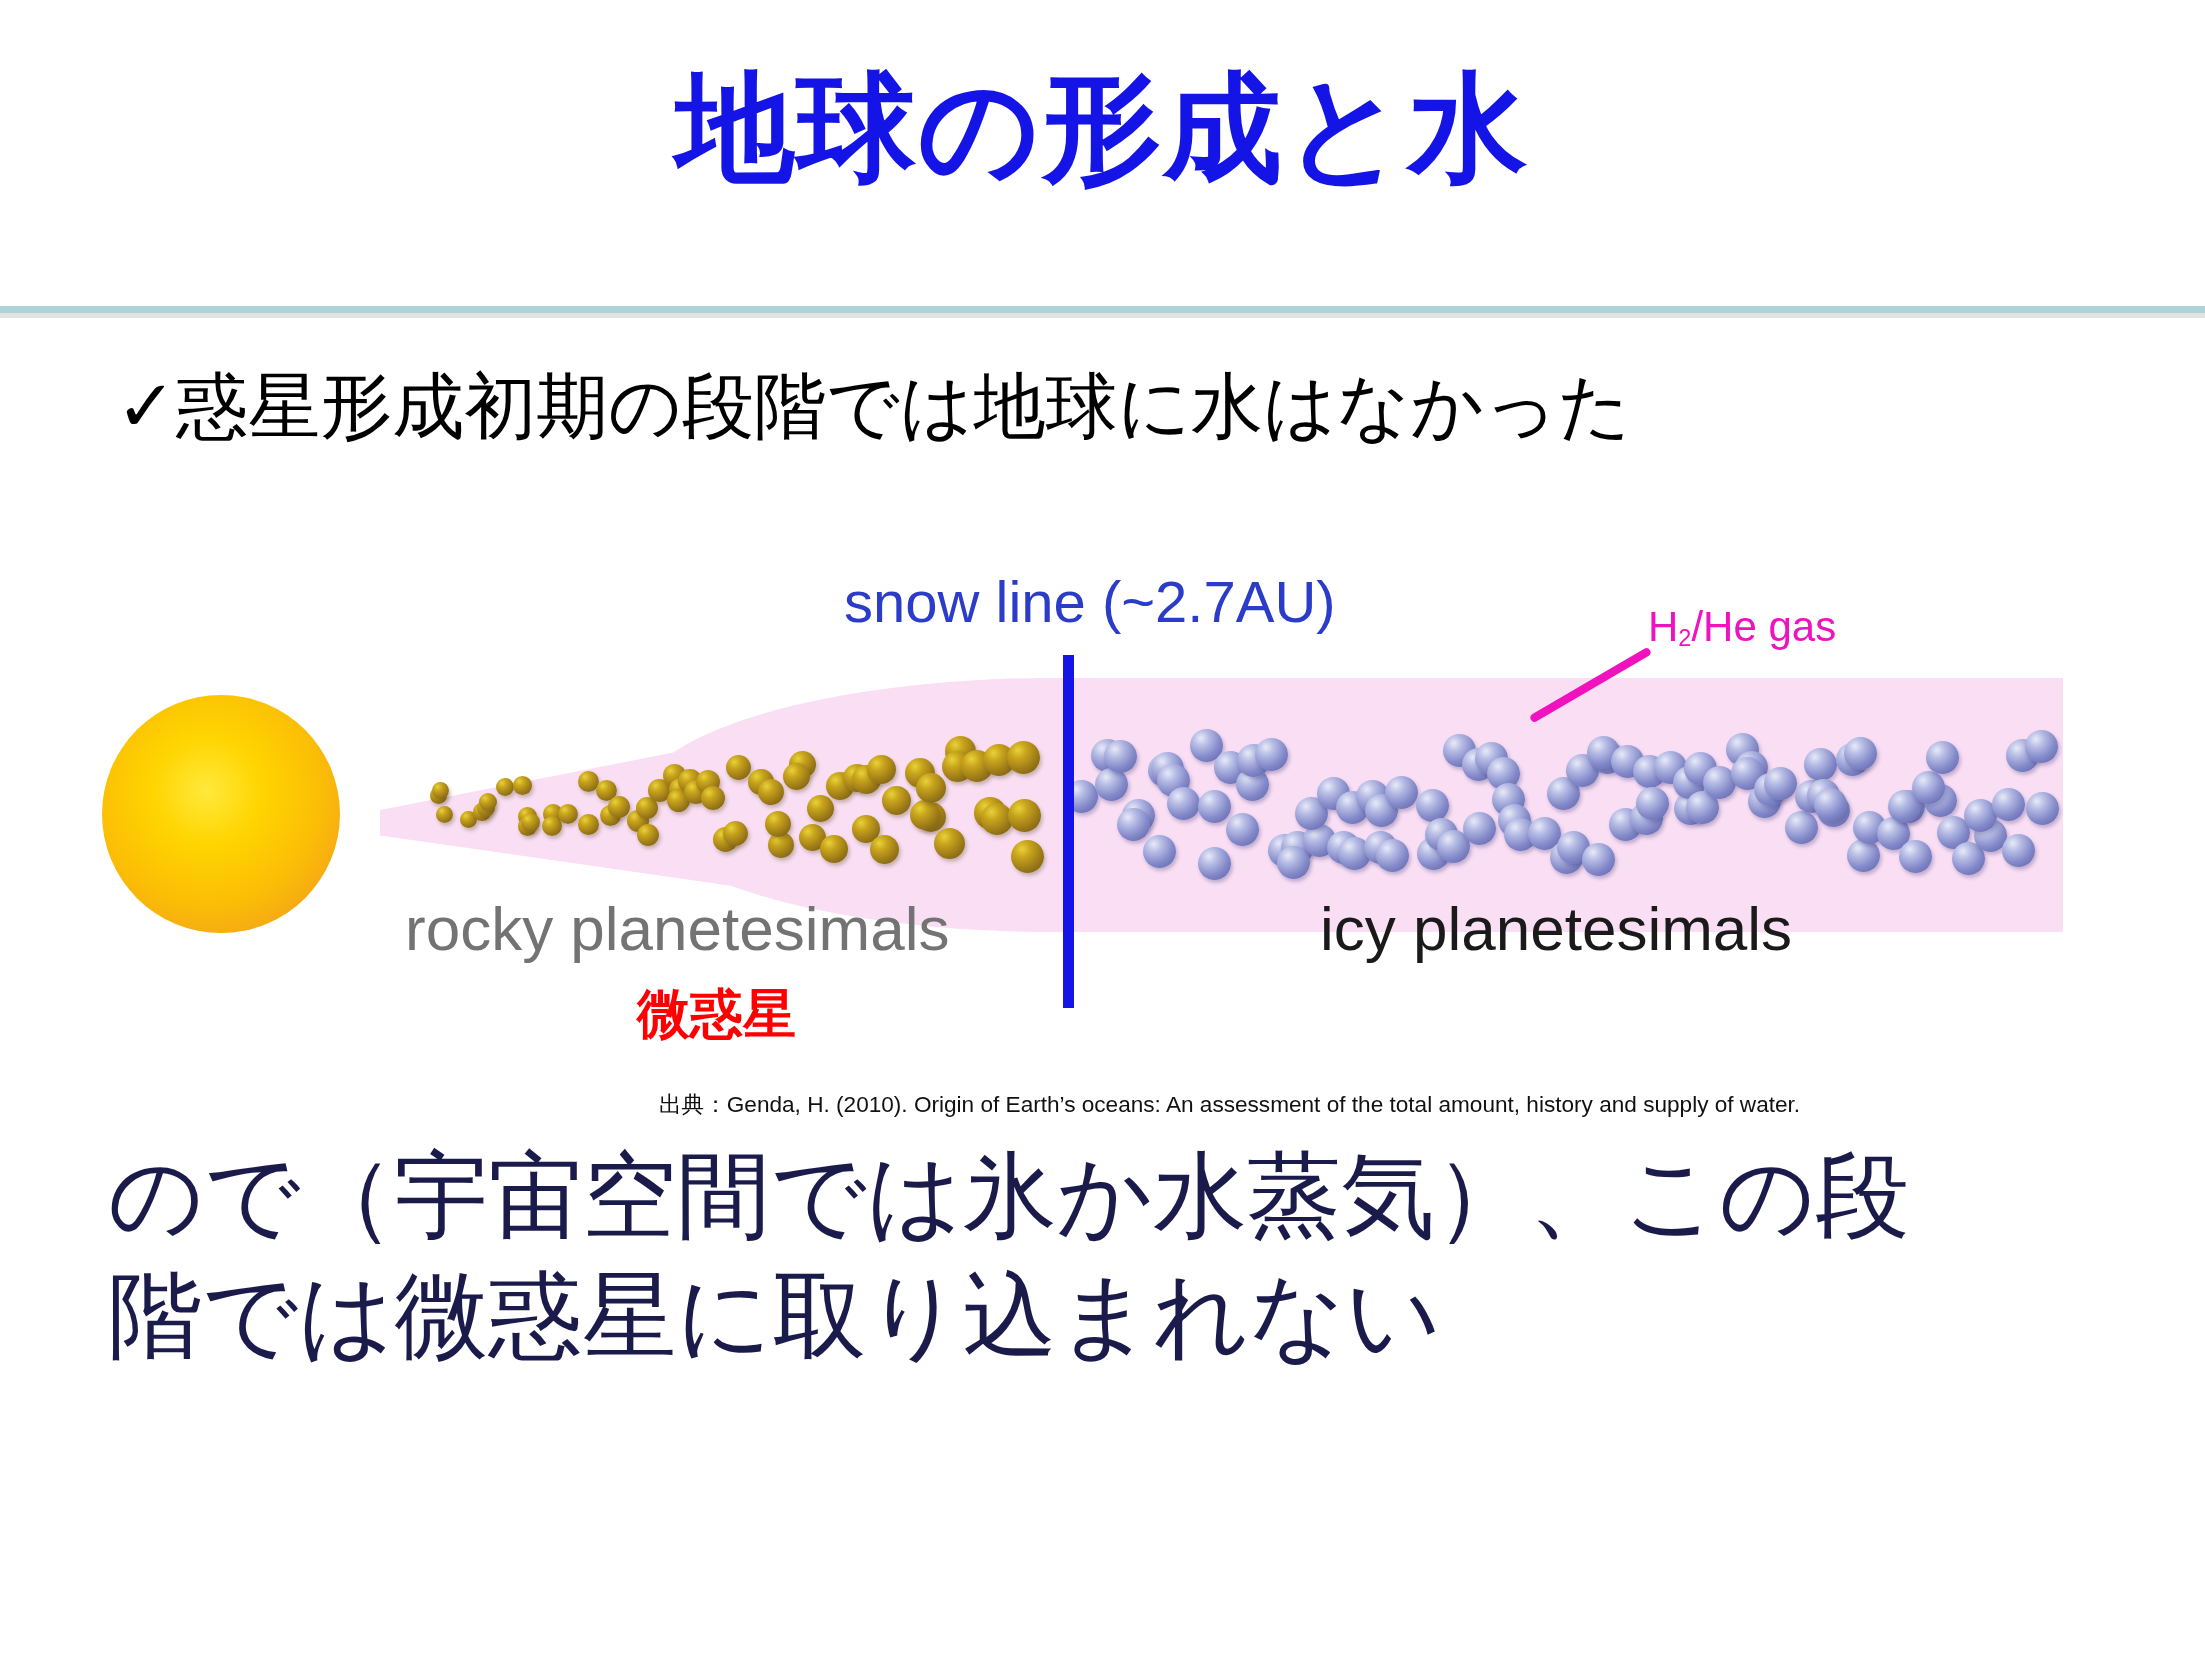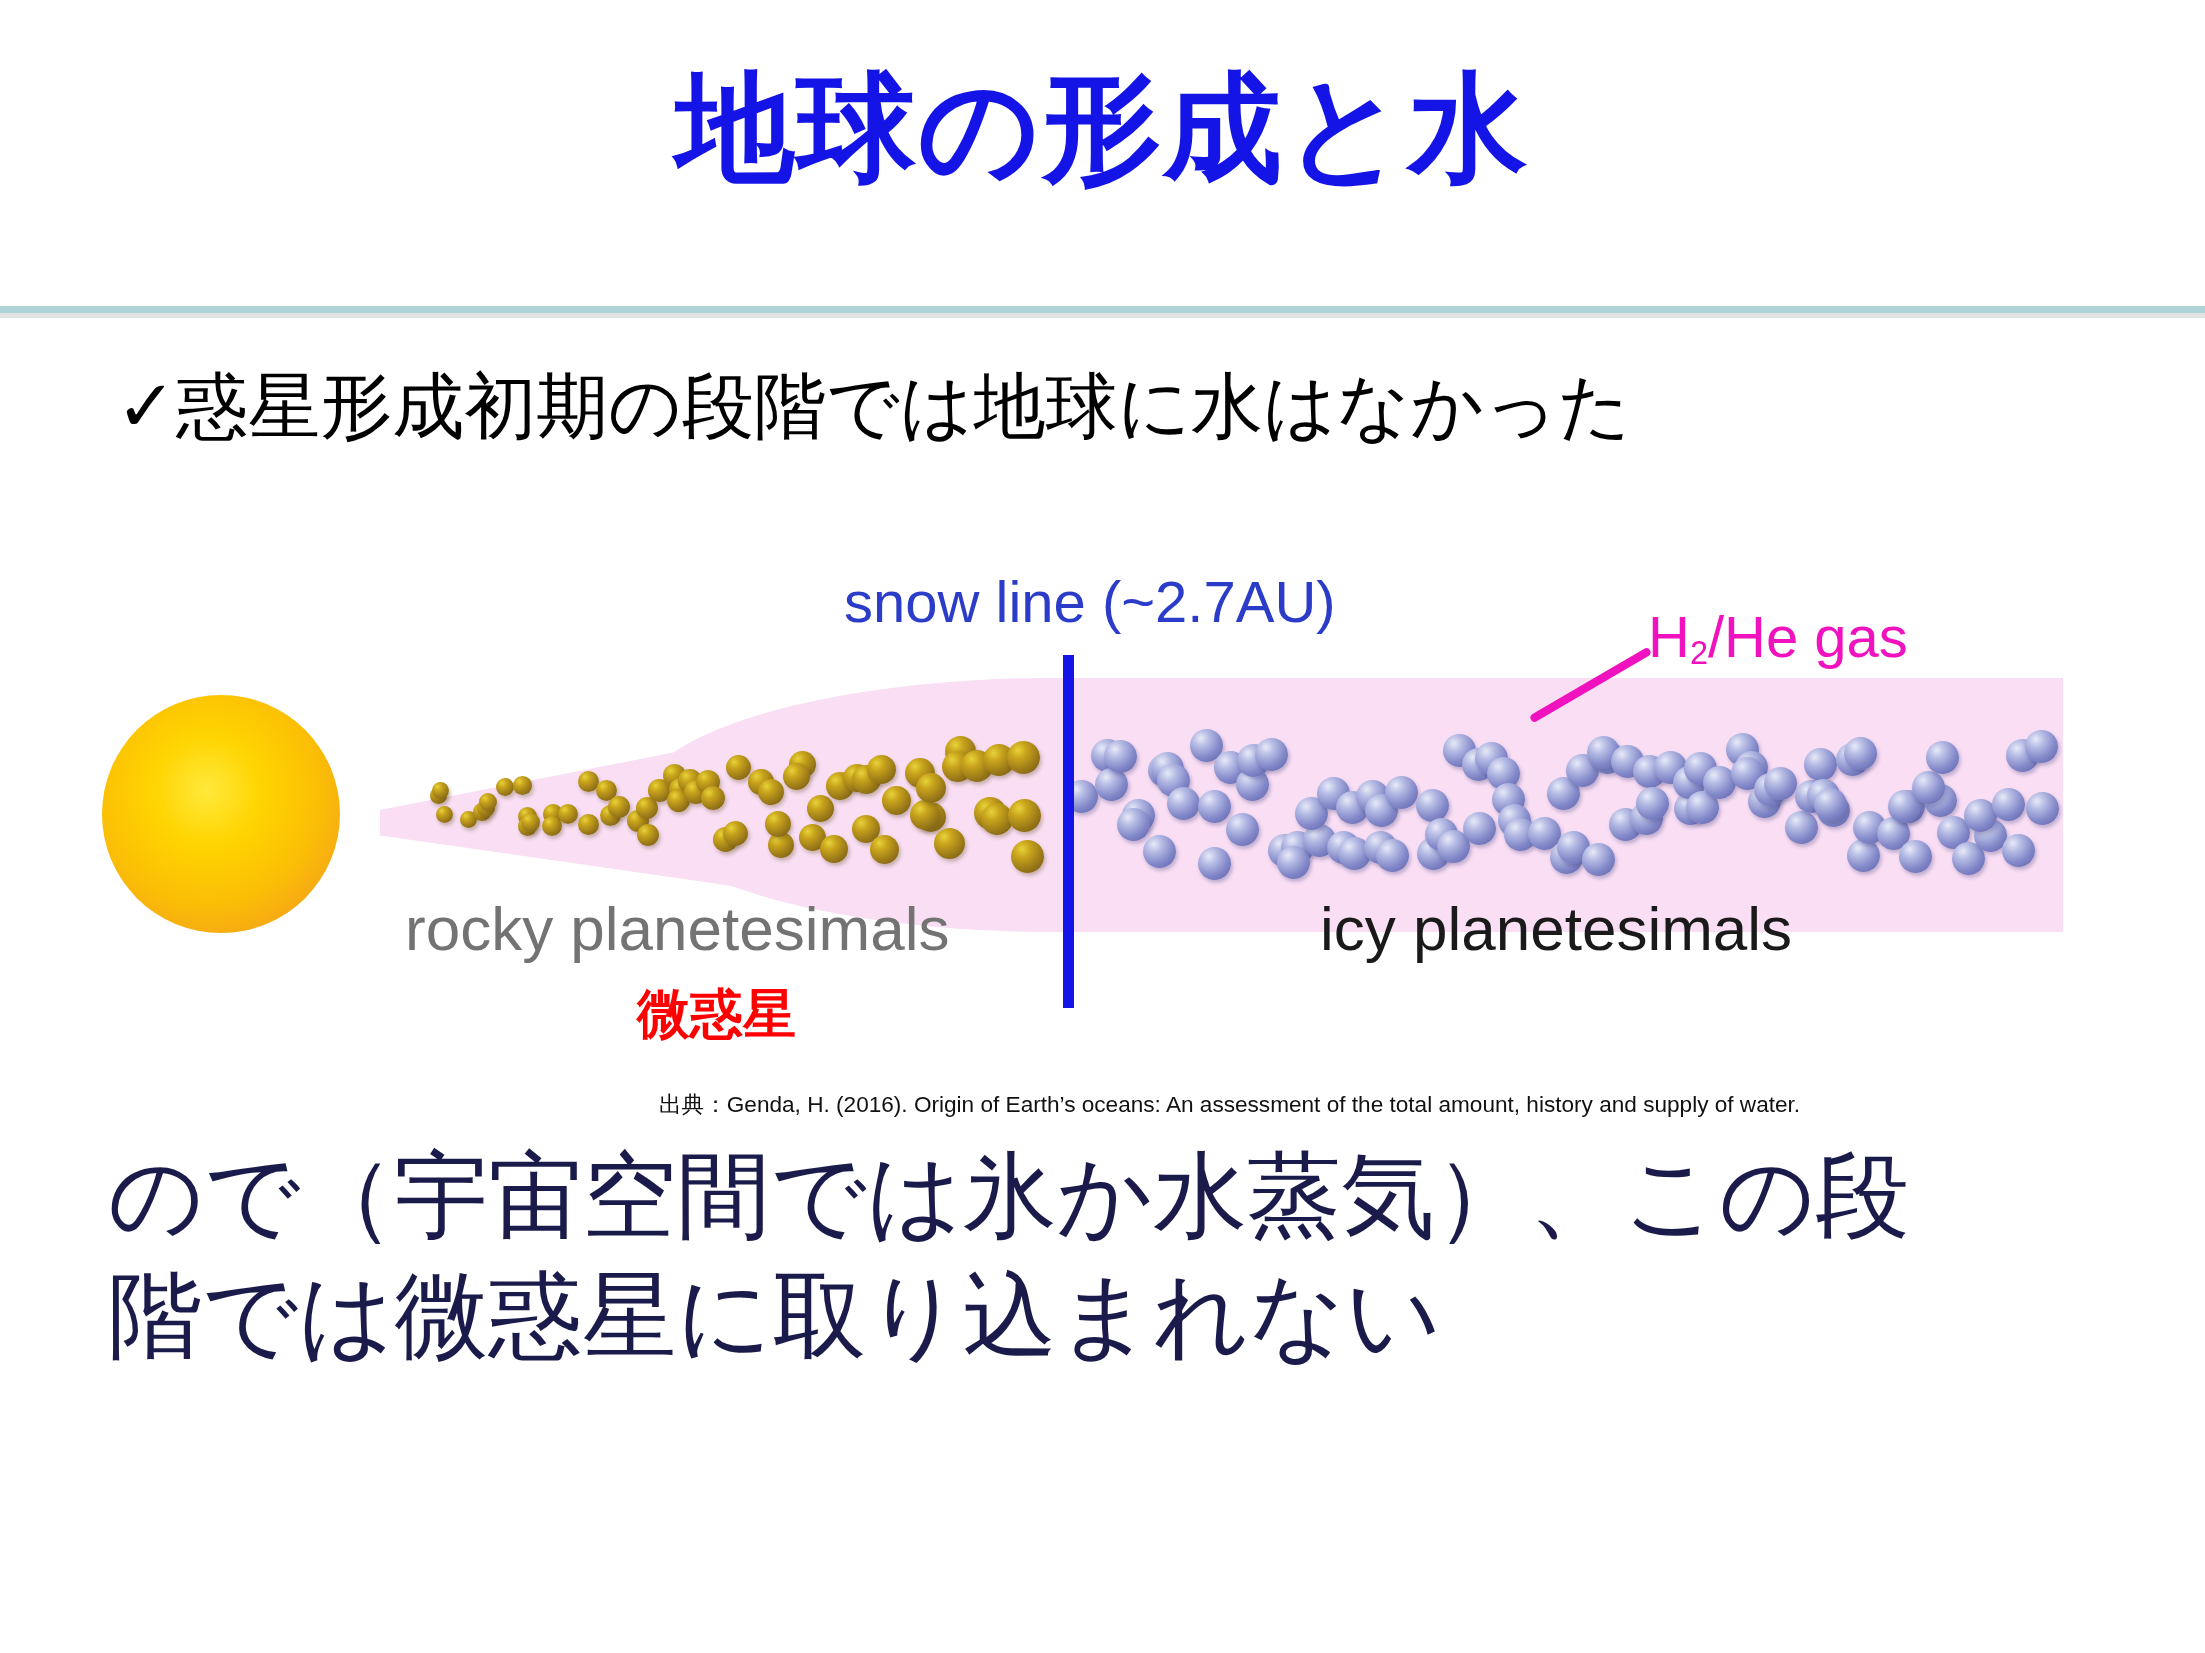--- a/index.html
+++ b/index.html
@@ -127,21 +127,21 @@
     font-size: 58px;
     white-space: nowrap;
   }
 
   
   #gas-label {
     position: absolute;
     left: 1648px;
     top: 90px;
     color: #F012BE;
-    font-size: 58px;
+    font-size: 42px;
     white-space: nowrap;
   }
   #gas-leader {
     position: absolute;
     left: 1530px;
     top: 135px;
     width: 121px;
     height: 74px;
   }
 
@@ -412,19 +412,19 @@
   <svg id="gas-leader" viewBox="0 0 220 135">
     <line x1="8" y1="127" x2="212" y2="8" stroke="#F012BE" stroke-width="15" stroke-linecap="round"></line>
   </svg>
   <div id="gas-label"><span>H</span><sub>2</sub><span>/He gas</span></div>
 
   <div id="rocky-label">rocky planetesimals</div>
   <div id="icy-label">icy planetesimals</div>
   <div id="micro-label">微惑星</div>
 </div>
 
-<div id="citation">出典：Genda, H. (2016). Origin of Earth’s oceans: An assessment of the total amount, history and supply of water.</div>
+<div id="citation">出典：Genda, H. (2010). Origin of Earth’s oceans: An assessment of the total amount, history and supply of water.</div>
 
 <div id="bottom-text">
   <div class="bline">ので（宇宙空間では氷か水蒸気）、この段</div>
   <div class="bline">階では微惑星に取り込まれない</div>
 </div>
 
 
 </body></html>

